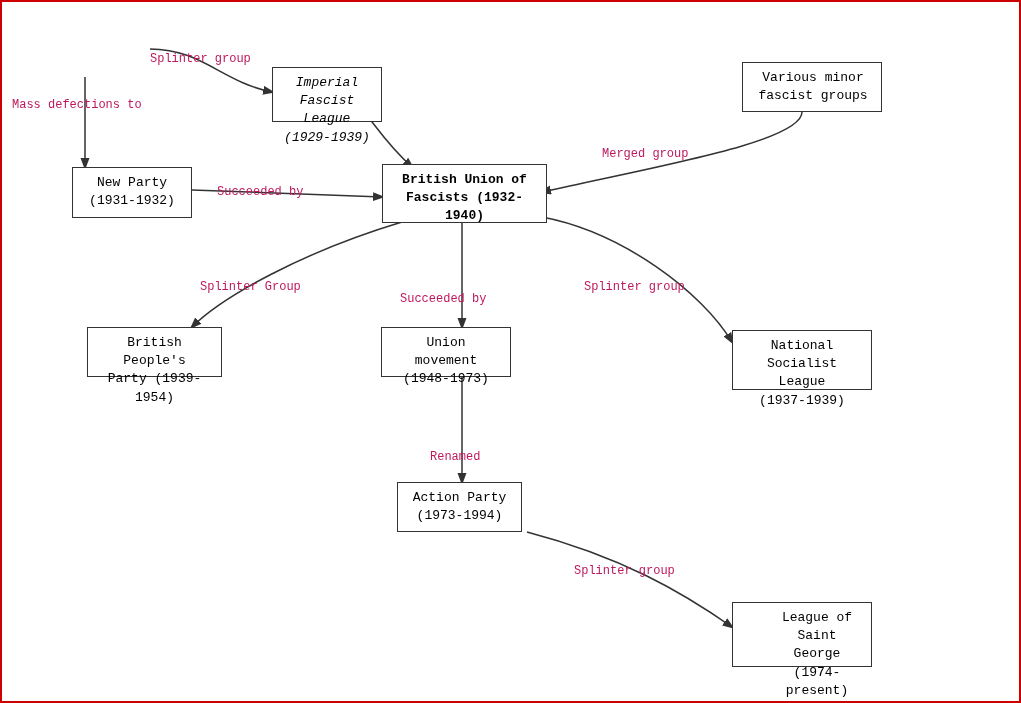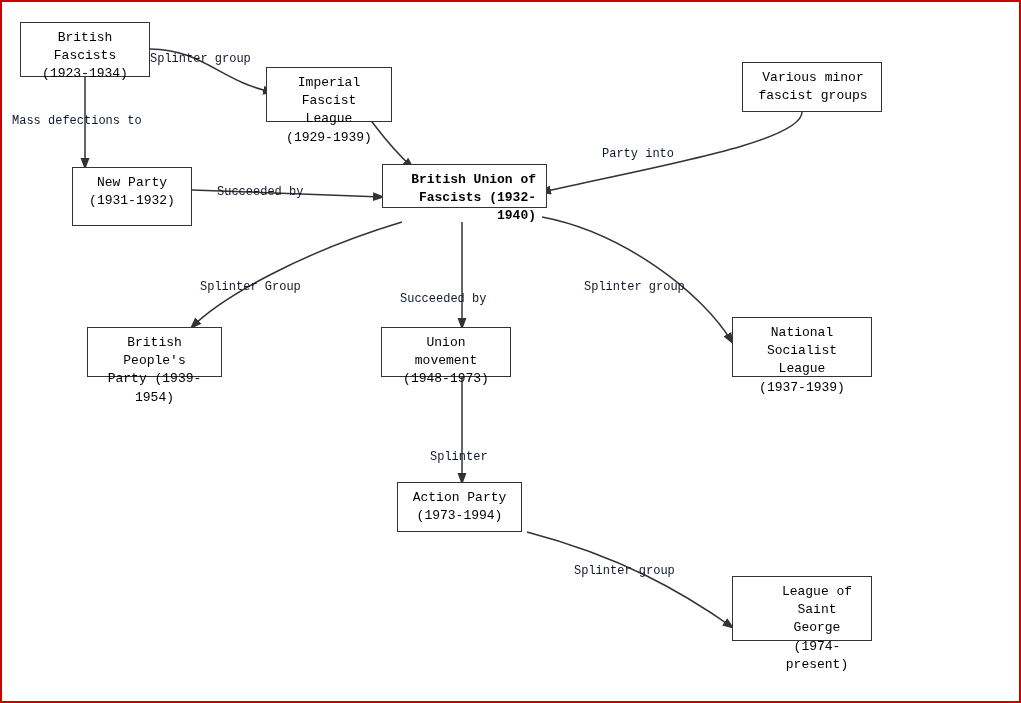--- a/index.html
+++ b/index.html
@@ -25,21 +25,21 @@
       padding: 6px 10px;
       text-align: center;
       font-family: 'Courier New', Courier, monospace;
       font-size: 13px;
       line-height: 1.4;
     }
     .label {
       position: absolute;
       font-family: 'Courier New', Courier, monospace;
       font-size: 12px;
-      color: #0f172a;
+      color: #be185d;
       text-align: left;
     }
     svg.arrows {
       position: absolute;
       top: 0;
       left: 0;
       width: 1021px;
       height: 703px;
       pointer-events: none;
     }
@@ -80,71 +80,68 @@
     <path d="M 460,220 L 460,325" marker-end="url(#arrow)"></path>
 
     <path d="M 540,215 C 620,230 700,290 730,340" marker-end="url(#arrow)"></path>
 
     <path d="M 460,375 L 460,480" marker-end="url(#arrow)"></path>
 
     <path d="M 525,530 C 620,555 680,590 730,625" marker-end="url(#arrow)"></path>
 
   </svg>
 
-  <div class="node" style="left:18px; top:20px; width:130px; height:55px;">
-    <span>British Fascists<br>(1923-1934)</span>
-  </div>
 
-  <div class="node" style="left:264px; top:65px; width:126px; height:55px;">
+  <div class="node" style="left:270px; top:65px; width:110px; height:55px;font-style:italic;">
     Imperial Fascist<br>League<br>(1929-1939)
   </div>
 
-  <div class="node" style="left:70px; top:165px; width:120px; height:59px;">
+  <div class="node" style="left:70px; top:165px; width:120px; height:51px;">
     New Party<br>(1931-1932)
   </div>
 
-  <div class="node" style="left:380px; top:162px; width:165px; height:44px; font-weight:bold;text-align:right;">
+  <div class="node" style="left:380px; top:162px; width:165px; height:59px; font-weight:bold;">
     British Union of<br>Fascists (1932-1940)
   </div>
 
   <div class="node" style="left:740px; top:60px; width:140px; height:50px;padding-left:12px;">
     Various minor<br>fascist groups
   </div>
 
   <div class="node" style="left:85px; top:325px; width:135px; height:50px;">
     British People's<br>Party (1939-1954)
   </div>
 
   <div class="node" style="left:379px; top:325px; width:130px; height:50px;">
     Union movement<br>(1948-1973)
   </div>
 
-  <div class="node" style="left:730px; top:315px; width:140px; height:60px;">
+  <div class="node" style="left:730px; top:328px; width:140px; height:60px;">
     National Socialist<br>League<br>(1937-1939)
   </div>
 
   <div class="node" style="left:395px; top:480px; width:125px; height:50px;">
     Action Party<br>(1973-1994)
   </div>
 
-  <div class="node" style="left:730px; top:574px; width:140px; height:65px;padding-left:40px;">
+  <div class="node" style="left:730px; top:600px; width:140px; height:65px;padding-left:40px;">
     League of Saint<br>George (1974-<br>present)
   </div>
 
   <div class="label" style="left:148px; top:50px;">Splinter group</div>
 
-  <div class="label" style="left:10px; top:112px;">Mass defections to</div>
+  <div class="label" style="left:10px; top:96px;">Mass defections to</div>
 
   <div class="label" style="left:215px; top:183px;">Succeeded by</div>
 
-  <div class="label" style="left:600px; top:145px;">Party into</div>
+  <div class="label" style="left:600px; top:145px;">Merged group</div>
 
   <div class="label" style="left:198px; top:278px;">Splinter Group</div>
 
   <div class="label" style="left:398px; top:290px;">Succeeded by</div>
 
   <div class="label" style="left:582px; top:278px;">Splinter group</div>
 
-  <div class="label" style="left:428px; top:448px;">Splinter</div>
+  <div class="label" style="left:428px; top:448px;">Renamed</div>
 
   <div class="label" style="left:572px; top:562px;">Splinter group</div>
 
 </div>
 
 </body></html>

